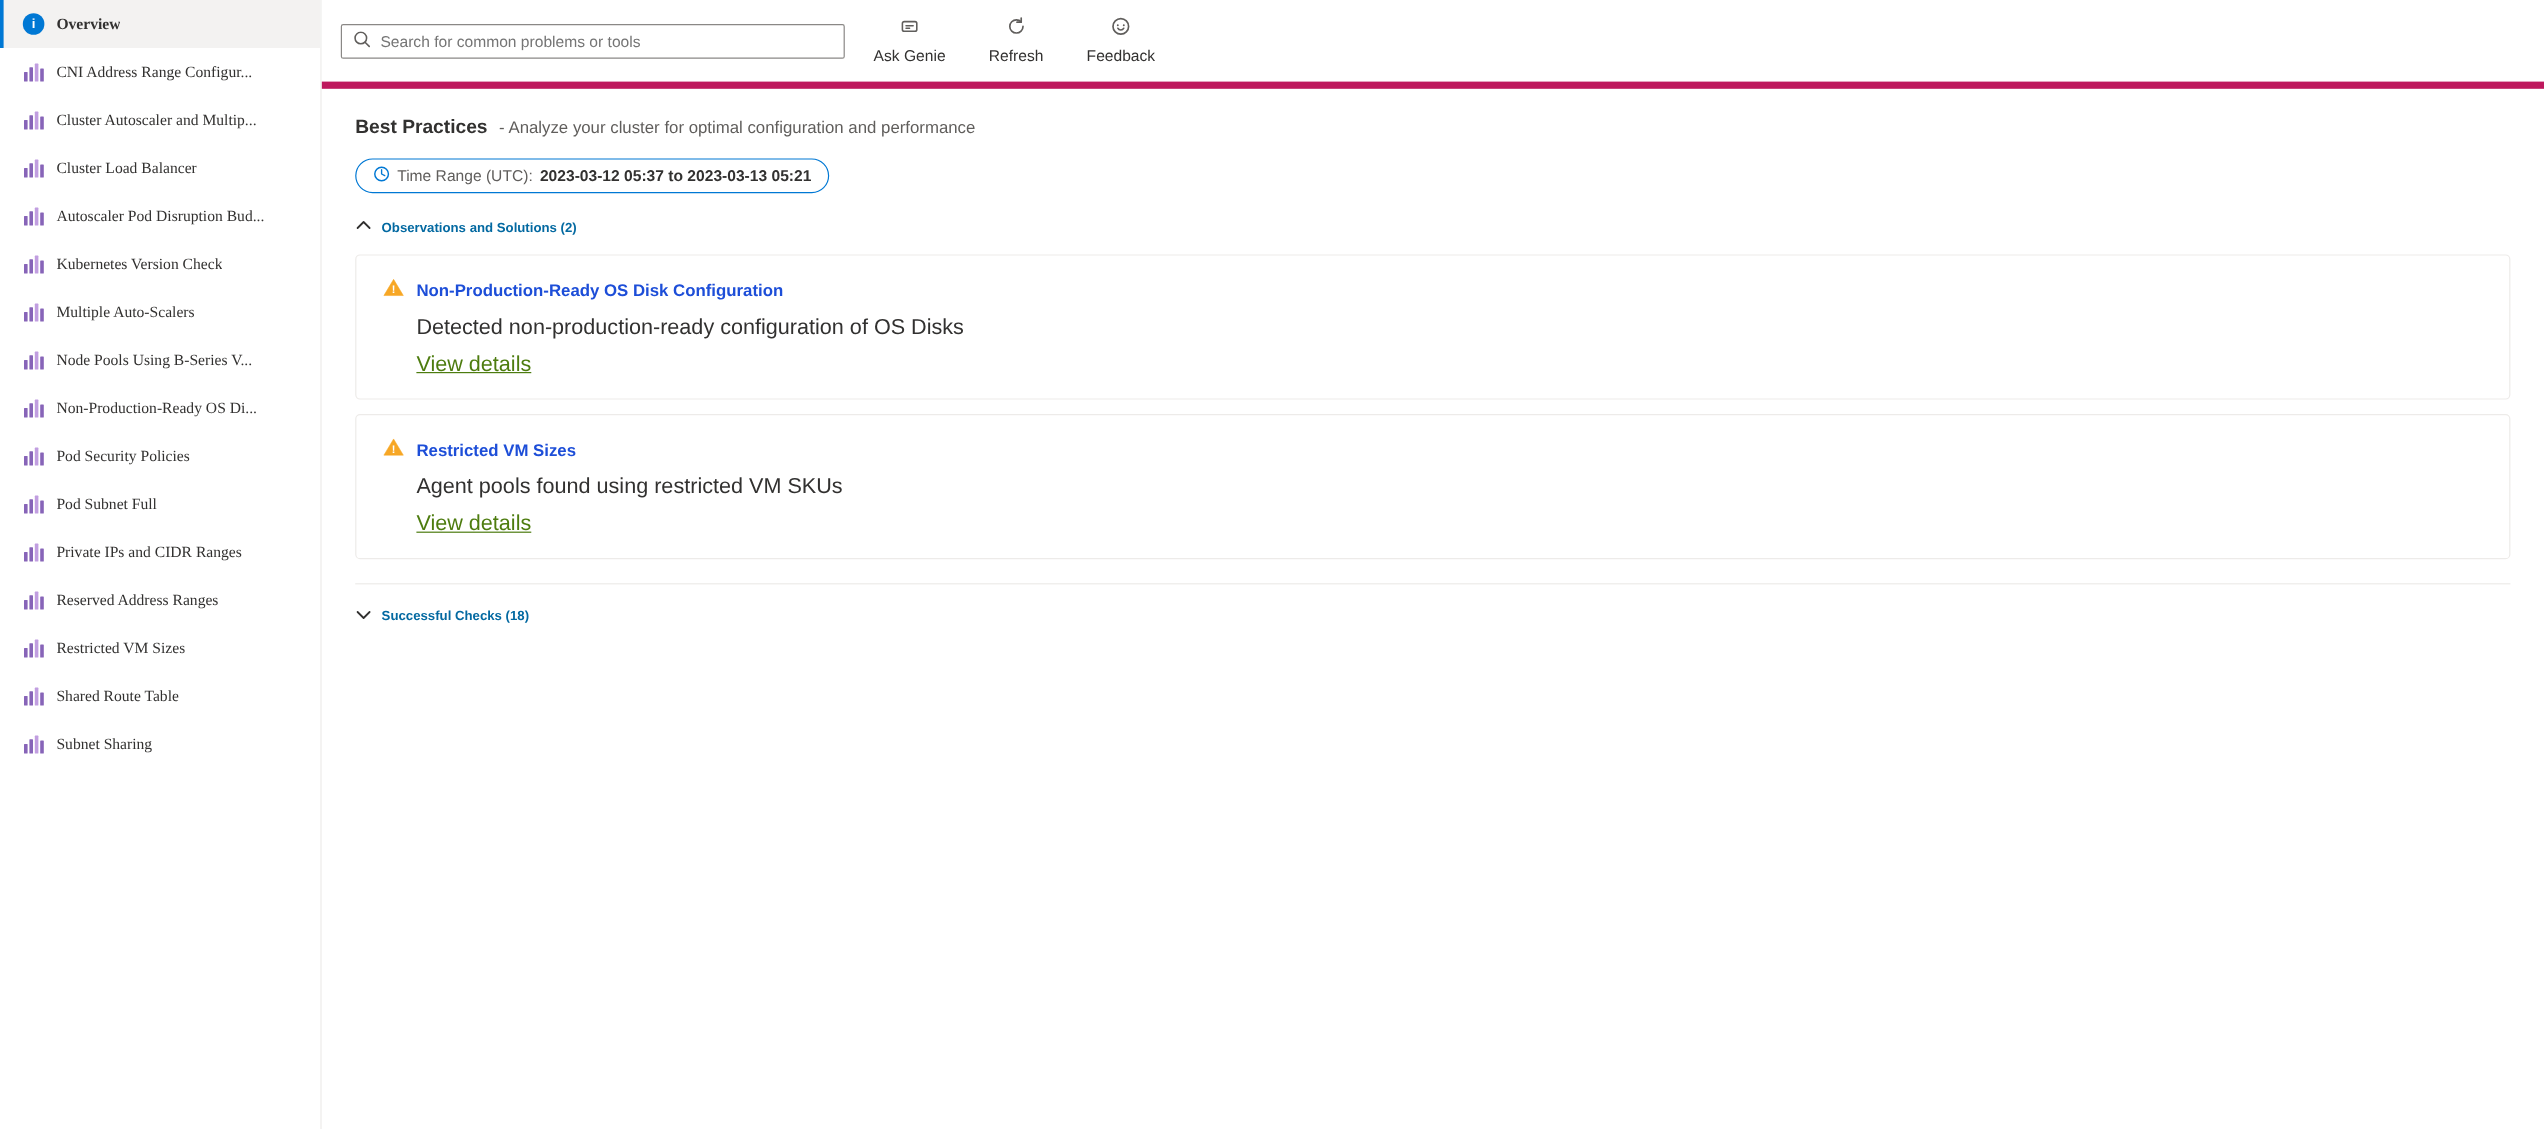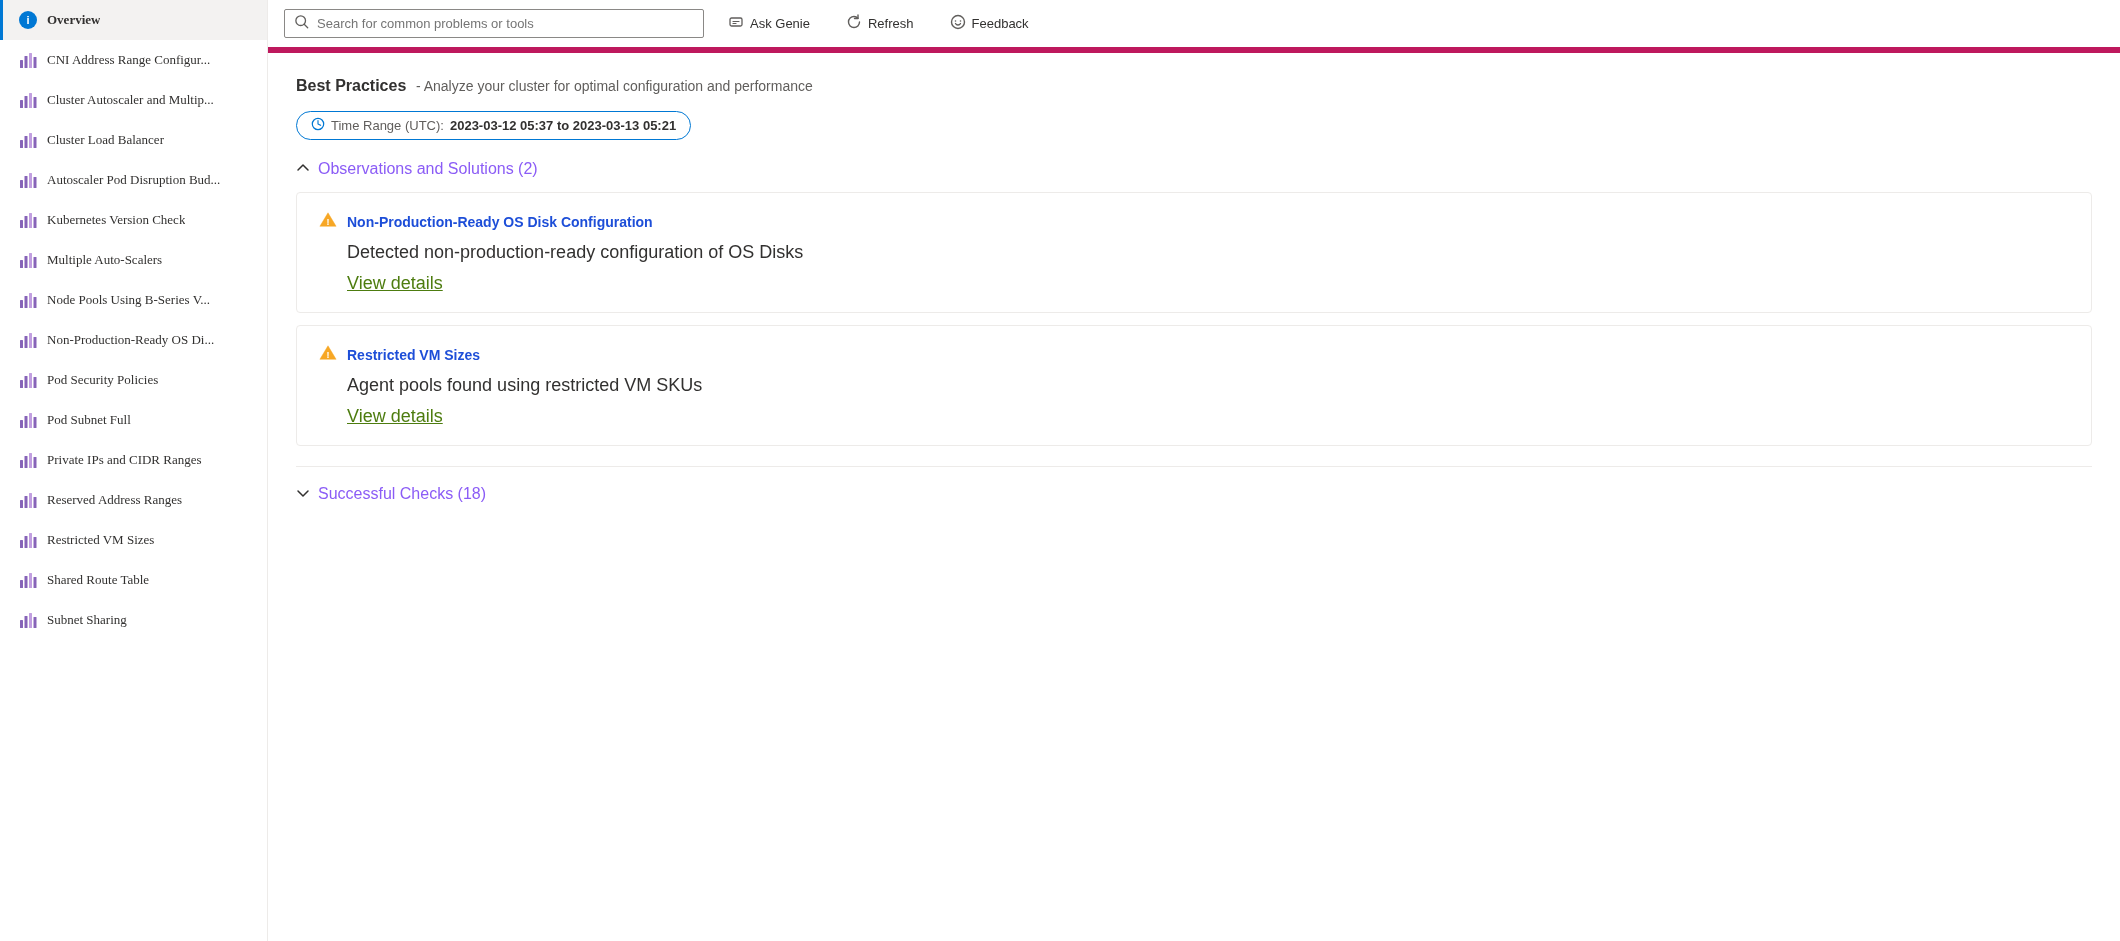--- a/index.html
+++ b/index.html
@@ -94,20 +94,21 @@
       align-items: center;
       gap: 6px;
       padding: 6px 12px;
       background: none;
       border: none;
       cursor: pointer;
       font-size: 13px;
       color: #323130;
       border-radius: 2px;
       margin-left: 8px;
+      flex-direction: column;
     }
 
     
     .content {
       flex: 1;
       overflow-y: auto;
       padding: 24px 28px;
     }
 
     .page-header {
@@ -142,23 +143,23 @@
     .time-range-value { font-weight: 600; }
 
     .section-header {
       display: flex;
       align-items: center;
       gap: 8px;
       margin-bottom: 14px;
       cursor: pointer;
     }
     .section-title {
-      font-size: 16px;
-      font-weight: 400;
-      color: #8b5cf6;
+      font-size: 11px;
+      font-weight: 700;
+      color: #0369a1;
     }
 
     .observation-card {
       border: 1px solid #edebe9;
       border-radius: 4px;
       padding: 18px 22px;
       margin-bottom: 12px;
       background: #fff;
     }
     .card-header {

